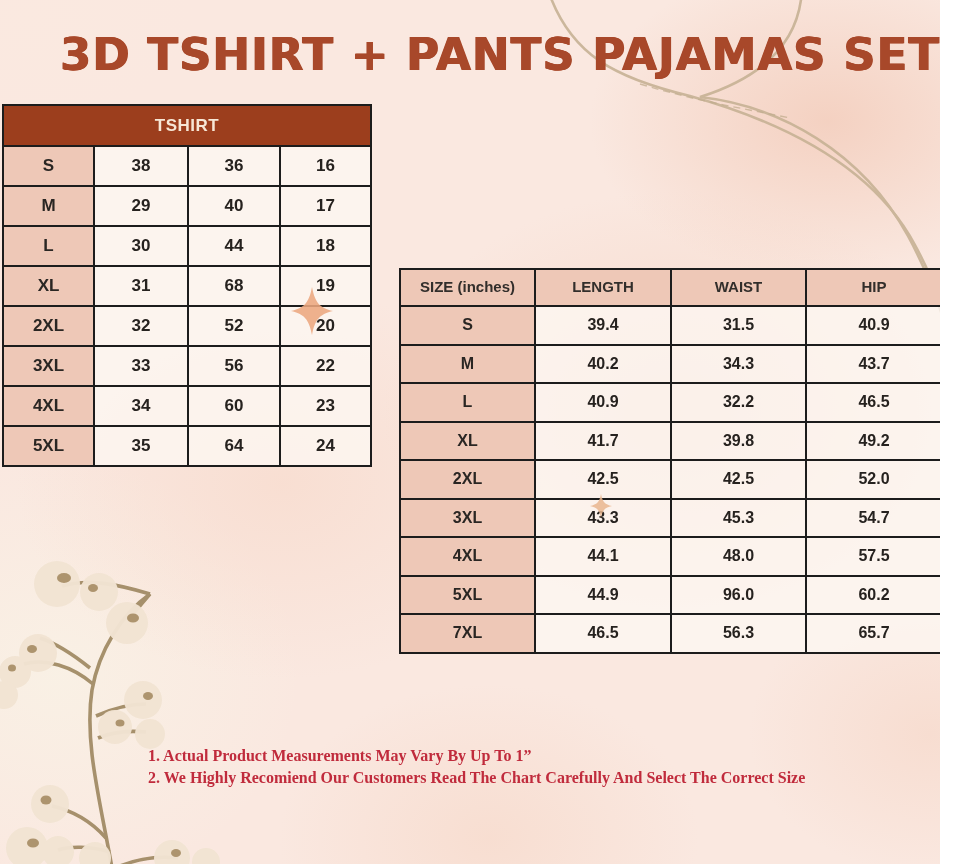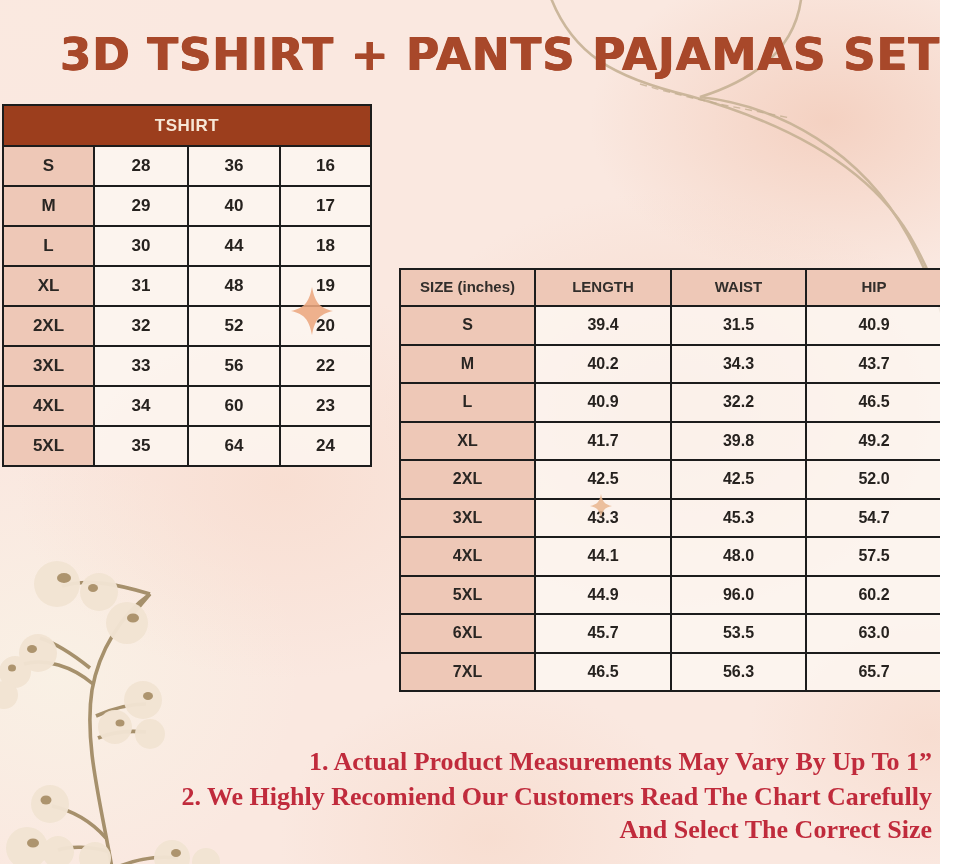--- a/index.html
+++ b/index.html
@@ -48,21 +48,21 @@
 
   .pants-table{left:399px; top:268px; width:542px;}
   .pants-table .tbl-title th{height:35px;}
   .pants-table .col-head th{height:35px;}
   .pants-table tbody tr{height:38.5px;}
   .pants-table td{font-size:16px;}
 
   .notes{
     position:absolute; left:148px; top:746px; width:784px; z-index:4;
     font-family:"Liberation Serif", serif; font-weight:700;
-    font-size:26px; line-height:1.26; color:#c02b3c;text-align:right;
+    font-size:16px; line-height:1.26; color:#c02b3c;
   }
   .notes p{margin:0 0 2px 0;}
 </style>
 </head>
 <body>
 
 <div class="canvas">
 
   <svg class="decor" width="960" height="864" viewBox="0 0 960 864">
     <g stroke="#c7b295" stroke-width="2.6" fill="none" opacity="0.9">
@@ -126,40 +126,40 @@
         <col style="width:91px">
       </colgroup>
     <thead>
       <tr class="tbl-title">
         <th colspan="4">TSHIRT</th>
       </tr>
     </thead>
     <tbody>
         <tr>
           <td class="size-col">S</td>
-          <td class="val-col">28</td>
+          <td class="val-col">38</td>
           <td class="val-col">36</td>
           <td class="val-col">16</td>
         </tr>
         <tr>
           <td class="size-col">M</td>
           <td class="val-col">29</td>
           <td class="val-col">40</td>
           <td class="val-col">17</td>
         </tr>
         <tr>
           <td class="size-col">L</td>
           <td class="val-col">30</td>
           <td class="val-col">44</td>
           <td class="val-col">18</td>
         </tr>
         <tr>
           <td class="size-col">XL</td>
           <td class="val-col">31</td>
-          <td class="val-col">48</td>
+          <td class="val-col">68</td>
           <td class="val-col">19</td>
         </tr>
         <tr>
           <td class="size-col">2XL</td>
           <td class="val-col">32</td>
           <td class="val-col">52</td>
           <td class="val-col">20</td>
         </tr>
         <tr>
           <td class="size-col">3XL</td>
@@ -240,26 +240,20 @@
           <td class="val-col">48.0</td>
           <td class="val-col">57.5</td>
         </tr>
         <tr>
           <td class="size-col">5XL</td>
           <td class="val-col">44.9</td>
           <td class="val-col">96.0</td>
           <td class="val-col">60.2</td>
         </tr>
         <tr>
-          <td class="size-col">6XL</td>
-          <td class="val-col">45.7</td>
-          <td class="val-col">53.5</td>
-          <td class="val-col">63.0</td>
-        </tr>
-        <tr>
           <td class="size-col">7XL</td>
           <td class="val-col">46.5</td>
           <td class="val-col">56.3</td>
           <td class="val-col">65.7</td>
         </tr>
       </tbody>
   </table>
 
   <svg class="overlay" width="960" height="864" viewBox="0 0 960 864">
     <path d="M 312 287 C 315 303 320 308 333 311 C 320 314 315 319 312 335 C 309 319 304 314 291 311 C 304 308 309 303 312 287 Z" fill="#eca77f" opacity="0.88"></path>

